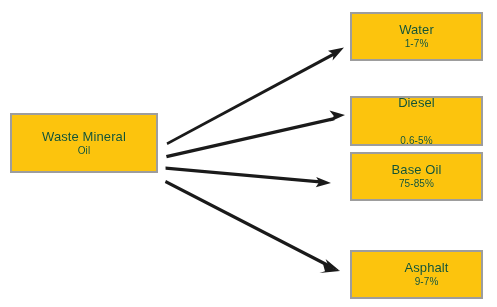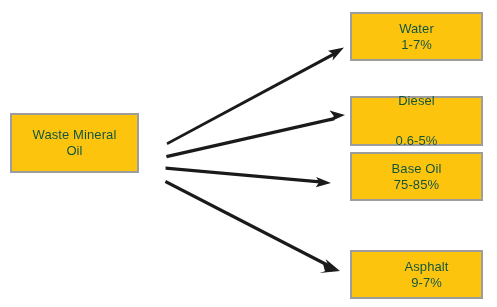--- a/index.html
+++ b/index.html
@@ -34,26 +34,26 @@
     text-shadow: 0 0 1px rgba(255,255,255,0.25);
   }
   .node .line {
     display: block;
     white-space: nowrap;
   }
   .node .line-title {
     font-size: 13px;
   }
   .node .line-sub {
-    font-size: 13px;
+    font-size: 10px;
   }
   #source-node {
     left: 10px;
     top: 113px;
-    width: 129px;
+    width: 148px;
     height: 60px;
   }
   #source-node .line-title {
     font-size: 13px;
   }
   #node-water {
     left: 350px;
     top: 12px;
     width: 133px;
     height: 49px;

